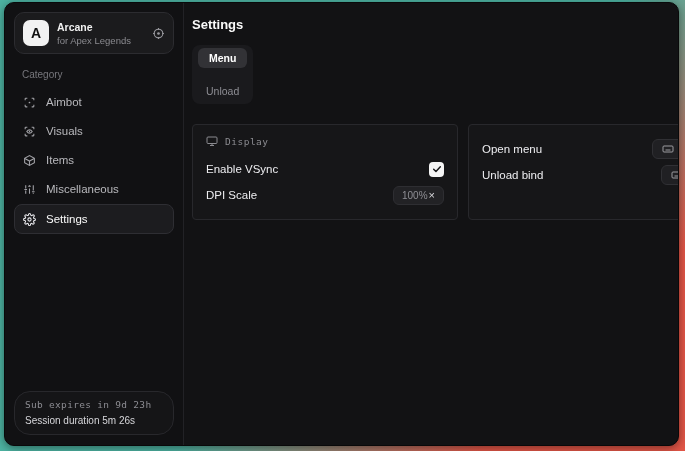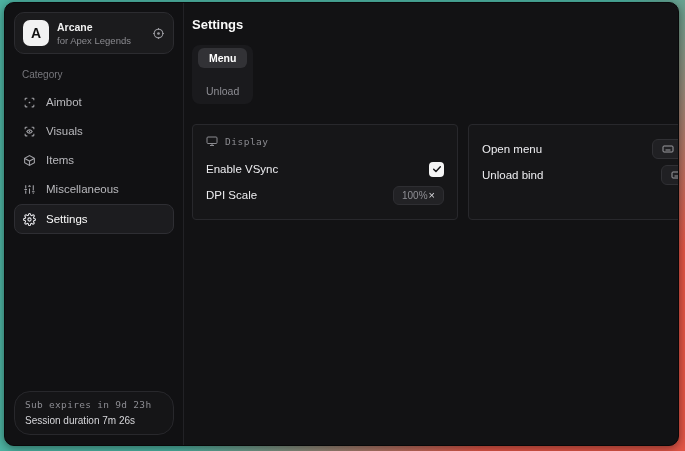--- a/index.html
+++ b/index.html
@@ -181,21 +181,21 @@
         </span>
         <span>Settings</span>
       </div>
 
     </div>
 
     <div class="spacer"></div>
 
     <div class="session-card">
       <div class="session-line1">Sub expires in 9d 23h</div>
-      <div class="session-line2">Session duration 7m 26s</div>
+      <div class="session-line2">Session duration 5m 26s</div>
     </div>
 
   </div>
 
   <div class="main">
 
     <div class="page-title">Settings</div>
 
     <div class="tabs">
       <div class="tab active">Menu</div>

